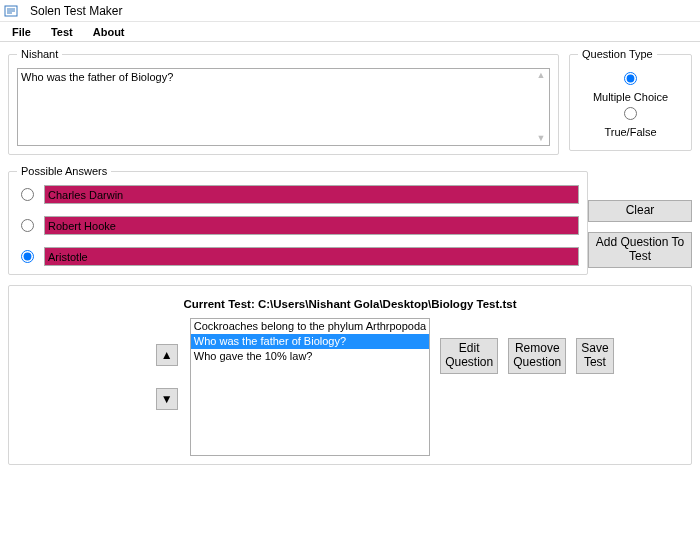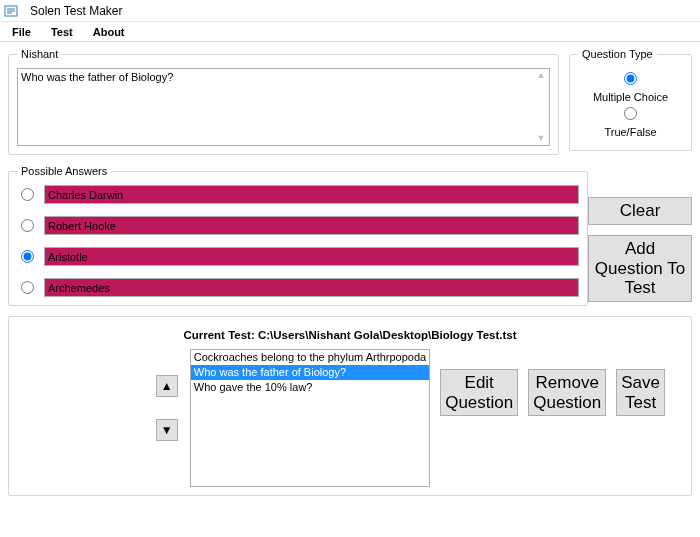--- a/index.html
+++ b/index.html
@@ -139,21 +139,21 @@
     display: flex;
     flex-direction: column;
     justify-content: center;
     gap: 10px;
     margin-top: 28px;
   }
   button.winbtn {
     border: 1px solid #adadad;
     background: #e1e1e1;
     font-family: inherit;
-    font-size: 17px;
+    font-size: 12px;
     padding: 3px 4px;
     text-align: center;
     cursor: default;
     line-height: 1.15;
     min-height: 22px;
   }
   button.winbtn.multiline {
     min-height: 34px;
   }
   .row-bottom {
@@ -273,24 +273,20 @@
         <input type="radio" name="ans" style="">
         <input class="answer-input" type="text" value="Charles Darwin" style="">
       </div>
       <div class="answer-row">
         <input type="radio" name="ans" style="">
         <input class="answer-input" type="text" value="Robert Hooke" style="">
       </div>
       <div class="answer-row">
         <input type="radio" name="ans" checked="" style="">
         <input class="answer-input" type="text" value="Aristotle" style="">
-      </div>
-      <div class="answer-row">
-        <input type="radio" name="ans" style="">
-        <input class="answer-input" type="text" value="Archemedes" style="">
       </div>
     </fieldset>
 
     <div class="side-buttons">
       <button class="winbtn">Clear</button>
       <button class="winbtn multiline">Add Question To Test</button>
     </div>
   </div>
 
   <div class="row-bottom">

